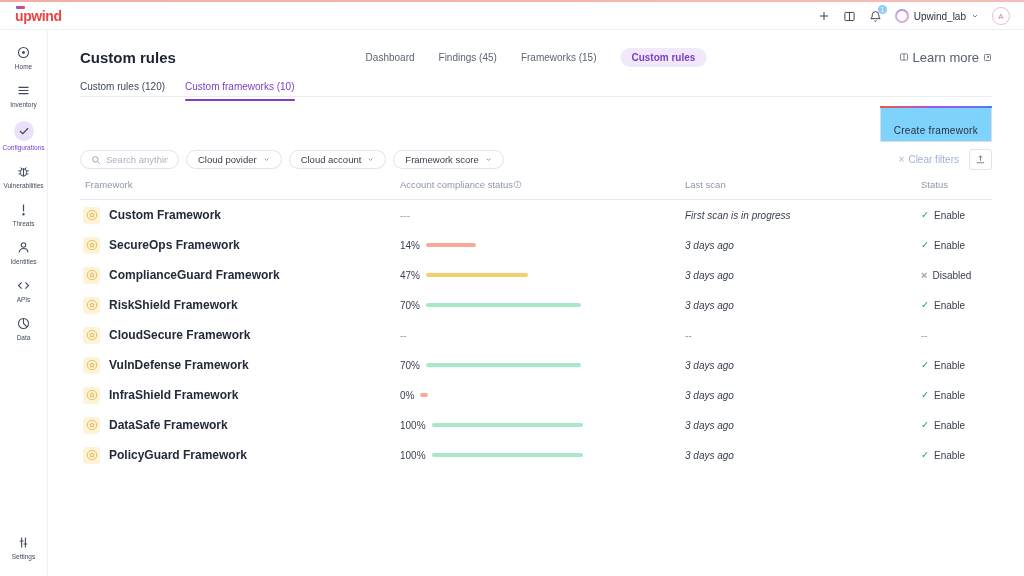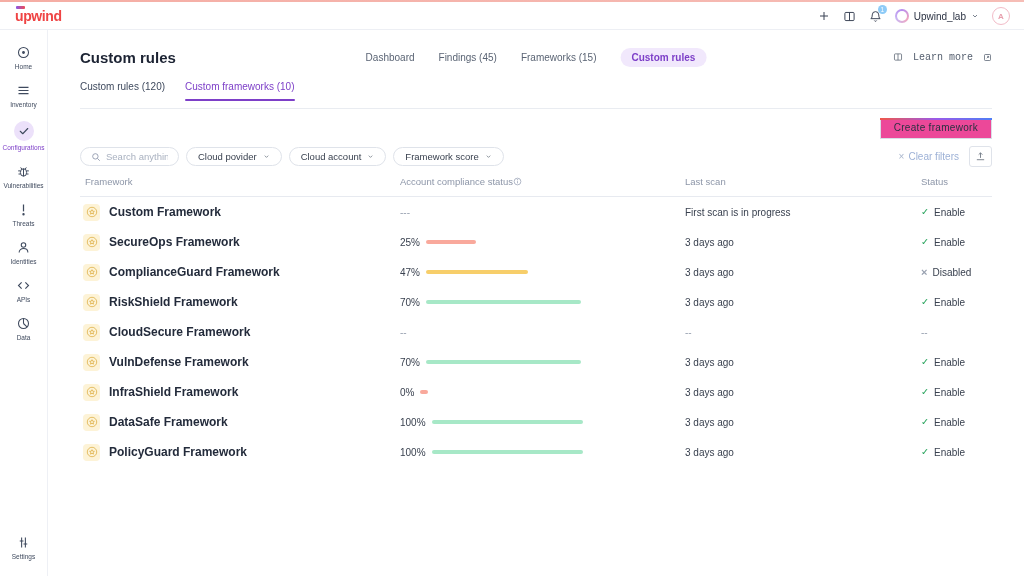--- a/index.html
+++ b/index.html
@@ -48,35 +48,35 @@
   
   .content { position: absolute; left: 48px; top: 30px; right: 0; bottom: 0;
     padding: 15px 32px 0 32px; background: #fff; }
   .page-header { display: flex; align-items: center; height: 24px; position: relative; }
   .page-title { font-size: 15px; font-weight: 700; color: #1c2333; }
   .page-tabs { position: absolute; left: 50%; transform: translateX(-50%);
     display: flex; align-items: center; gap: 24px; font-size: 10px; color: #5a6474; white-space: nowrap; }
   .page-tab { cursor: pointer; }
   .page-tab.active { background: #f1e8fc; color: #7d3fc8; font-weight: 600;
     padding: 4px 11px; border-radius: 11px; }
-  .learn-more { margin-left: auto; display: flex; align-items: center; gap: 10px;
-    font-size: 10px; color: #566070; cursor: pointer; font-family: Liberation Mono, monospace; }
+  .learn-more { margin-left: auto; display: flex; align-items: center; gap: 4px;
+    font-size: 13px; color: #566070; cursor: pointer; }
   .learn-more svg { stroke: #566070; }
 
   .subtabs { margin-top: 12px; display: flex; gap: 20px; font-size: 10px; color: #3f4a5e;
-    border-bottom: 1px solid #e9ecf1; padding-bottom: 16px; }
+    border-bottom: 1px solid #e9ecf1; padding-bottom: 4px; }
   .subtab { cursor: pointer; position: relative; }
   .subtab.active { color: #7d3fc8; }
   .subtab.active::after { content: ""; position: absolute; left: 0; right: 0; bottom: -9px;
     height: 2px; background: #7d3fc8; border-radius: 1px; }
 
   .actions-row { display: flex; justify-content: flex-end; margin-top: 9px; }
-  .create-btn { position: relative; background: #ec4899; border: 1px solid #d9dee7; border-top: none;
+  .create-btn { position: relative; background: #7dd3fc; border: 1px solid #d9dee7; border-top: none;
     font-family: inherit; font-size: 10px; font-weight: 500; color: #2a3142;
-    padding: 4px 13px 5px 13px; cursor: pointer; letter-spacing: 0.3px; }
+    padding: 19px 13px 5px 13px; cursor: pointer; letter-spacing: 0.3px; }
   .create-btn::before { content: ""; position: absolute; top: 0; left: -1px; right: -1px; height: 2px;
     background: linear-gradient(90deg, #f0564a, #9a5ae8, #4f7df5); }
 
   .filter-row { display: flex; align-items: center; gap: 7px; margin-top: 7px; }
   .search-box { display: flex; align-items: center; gap: 5px; border: 1px solid #dfe3ea;
     border-radius: 12px; padding: 4px 10px; height: 19px; }
   .search-box svg { stroke: #8a93a8; flex: none; }
   .search-box input { border: none; outline: none; width: 62px; font-family: inherit;
     font-size: 9.5px; color: #39414f; background: transparent; }
   .search-box input::placeholder { color: #a9b1c0; }
@@ -102,21 +102,21 @@
   .thead .c1 { padding-left: 5px; }
   .th-info { display: inline-flex; align-items: center; gap: 0; }
   .th-info svg { stroke: #9aa3b5; }
   .trow { display: flex; align-items: center; height: 30px; cursor: pointer; }
   .trow .c1 { display: flex; align-items: center; gap: 9px; padding-left: 3px; }
   .fw-icon { width: 17px; height: 17px; border-radius: 4px; background: #fdf3d7; flex: none;
     display: flex; align-items: center; justify-content: center; }
   .fw-name { font-size: 12px; font-weight: 700; color: #232b3b; }
   .trow .c2 { display: flex; align-items: center; gap: 6px; font-size: 10px; color: #39414f; }
   .bar { height: 4px; border-radius: 2px; flex: none; }
-  .trow .c3 { font-size: 10px; color: #39414f; }
+  .trow .c3 { font-size: 10px; color: #39414f; font-style: italic; }
   .trow .c4 { display: flex; align-items: center; gap: 5px; font-size: 10px; color: #39414f; }
   .status-icon { font-size: 9.5px; font-weight: 700; line-height: 1; }
   .status-icon.ok { color: #2ba55e; }
   .status-icon.off { color: #98a1b0; font-size: 11px; }
   .muted { color: #9aa3b2 !important; }
 </style>
 </head>
 <body>
 
 <div class="topline"></div>
@@ -334,21 +334,21 @@
     <div class="c1">
       <span class="fw-icon">
         <svg width="12" height="12" viewBox="0 0 16 16" fill="none" stroke="#dcac3e" stroke-width="1" stroke-linejoin="round">
                 <circle cx="8" cy="8" r="6.3"></circle>
                 <polygon points="8,4.9 8.95,6.95 11.2,7.15 9.5,8.65 10,10.85 8,9.7 6,10.85 6.5,8.65 4.8,7.15 7.05,6.95"></polygon>
               </svg>
       </span>
       <span class="fw-name">SecureOps Framework</span>
     </div>
     <div class="c2">
-      <span>25%</span>
+      <span>14%</span>
       <span class="bar" style="width: 50px; background: rgb(249, 169, 156);"></span>
     </div>
     <div class="c3"><span>3 days ago</span></div>
     <div class="c4">
       <span class="status-icon ok">✓</span>
       <span>Enable</span>
     </div>
   </div>
 
   <div class="trow">

